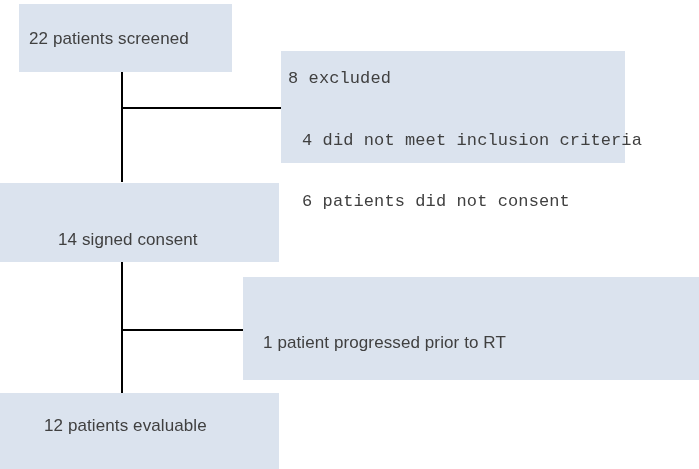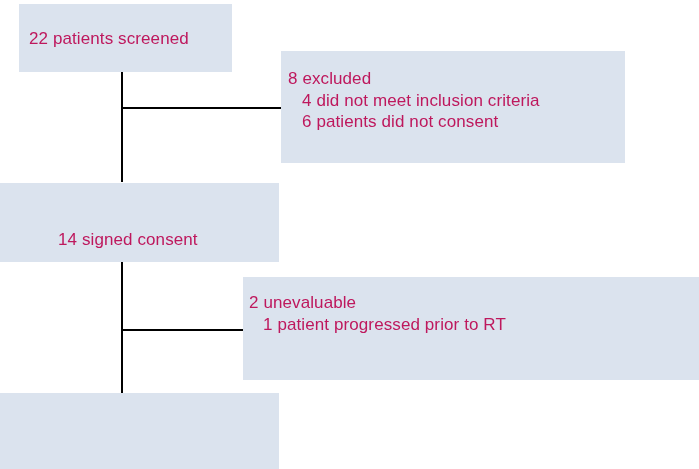--- a/index.html
+++ b/index.html
@@ -17,29 +17,30 @@
     font-family: "Liberation Sans", sans-serif;
     -webkit-font-smoothing: antialiased;
   }
   .node-box {
     position: absolute;
     background: #dbe3ee;
     box-sizing: border-box;
   }
   .node-text {
     position: absolute;
-    color: #be185d;
+    color: #404040;
     font-size: 17px;
     line-height: 21.5px;
     white-space: nowrap;
     letter-spacing: 0.1px;
   }
   .node-text .indent {
     display: block;
     padding-left: 14px;
+    margin-top: 40px;
   }
   .node-text .lead {
     display: block;
   }
   .connector {
     position: absolute;
     background: #000000;
   }
   .connector.v {
     width: 2px;
@@ -50,21 +51,21 @@
 
   
   #box-screened   { left: 19px;  top: 4px;   width: 213px; height: 68px; }
   #box-excluded   { left: 281px; top: 51px;  width: 344px; height: 112px; }
   #box-consent    { left: 0px;   top: 183px; width: 279px; height: 79px; }
   #box-unevaluable{ left: 243px; top: 277px; width: 456px; height: 103px; }
   #box-evaluable  { left: 0px;   top: 393px; width: 279px; height: 76px; }
 
   
   #text-screened    { left: 29px;  top: 28px; }
-  #text-excluded    { left: 288px; top: 68px; }
+  #text-excluded    { left: 288px; top: 68px; font-family: Liberation Mono, monospace; }
   #text-consent     { left: 58px;  top: 229px; }
   #text-unevaluable { left: 249px; top: 292px; }
   #text-evaluable   { left: 44px;  top: 415px; }
 
   
   #conn-v-top    { left: 121px; top: 72px;  height: 110px; }
   #conn-h-top    { left: 121px; top: 107px; width: 161px; }
   #conn-v-bottom { left: 121px; top: 262px; height: 131px; }
   #conn-h-bottom { left: 121px; top: 329px; width: 123px; }
 </style>
@@ -86,19 +87,19 @@
     <span class="lead">8 excluded</span>
     <span class="indent">4 did not meet inclusion criteria</span>
     <span class="indent">6 patients did not consent</span>
   </div>
 
   <div class="node-box" id="box-consent"></div>
   <div class="node-text" id="text-consent">14 signed consent</div>
 
   <div class="node-box" id="box-unevaluable"></div>
   <div class="node-text" id="text-unevaluable">
-    <span class="lead">2 unevaluable</span>
     <span class="indent">1 patient progressed prior to RT</span>
   </div>
 
   <div class="node-box" id="box-evaluable"></div>
+  <div class="node-text" id="text-evaluable">12 patients evaluable</div>
 
 </div>
 
 </body></html>

